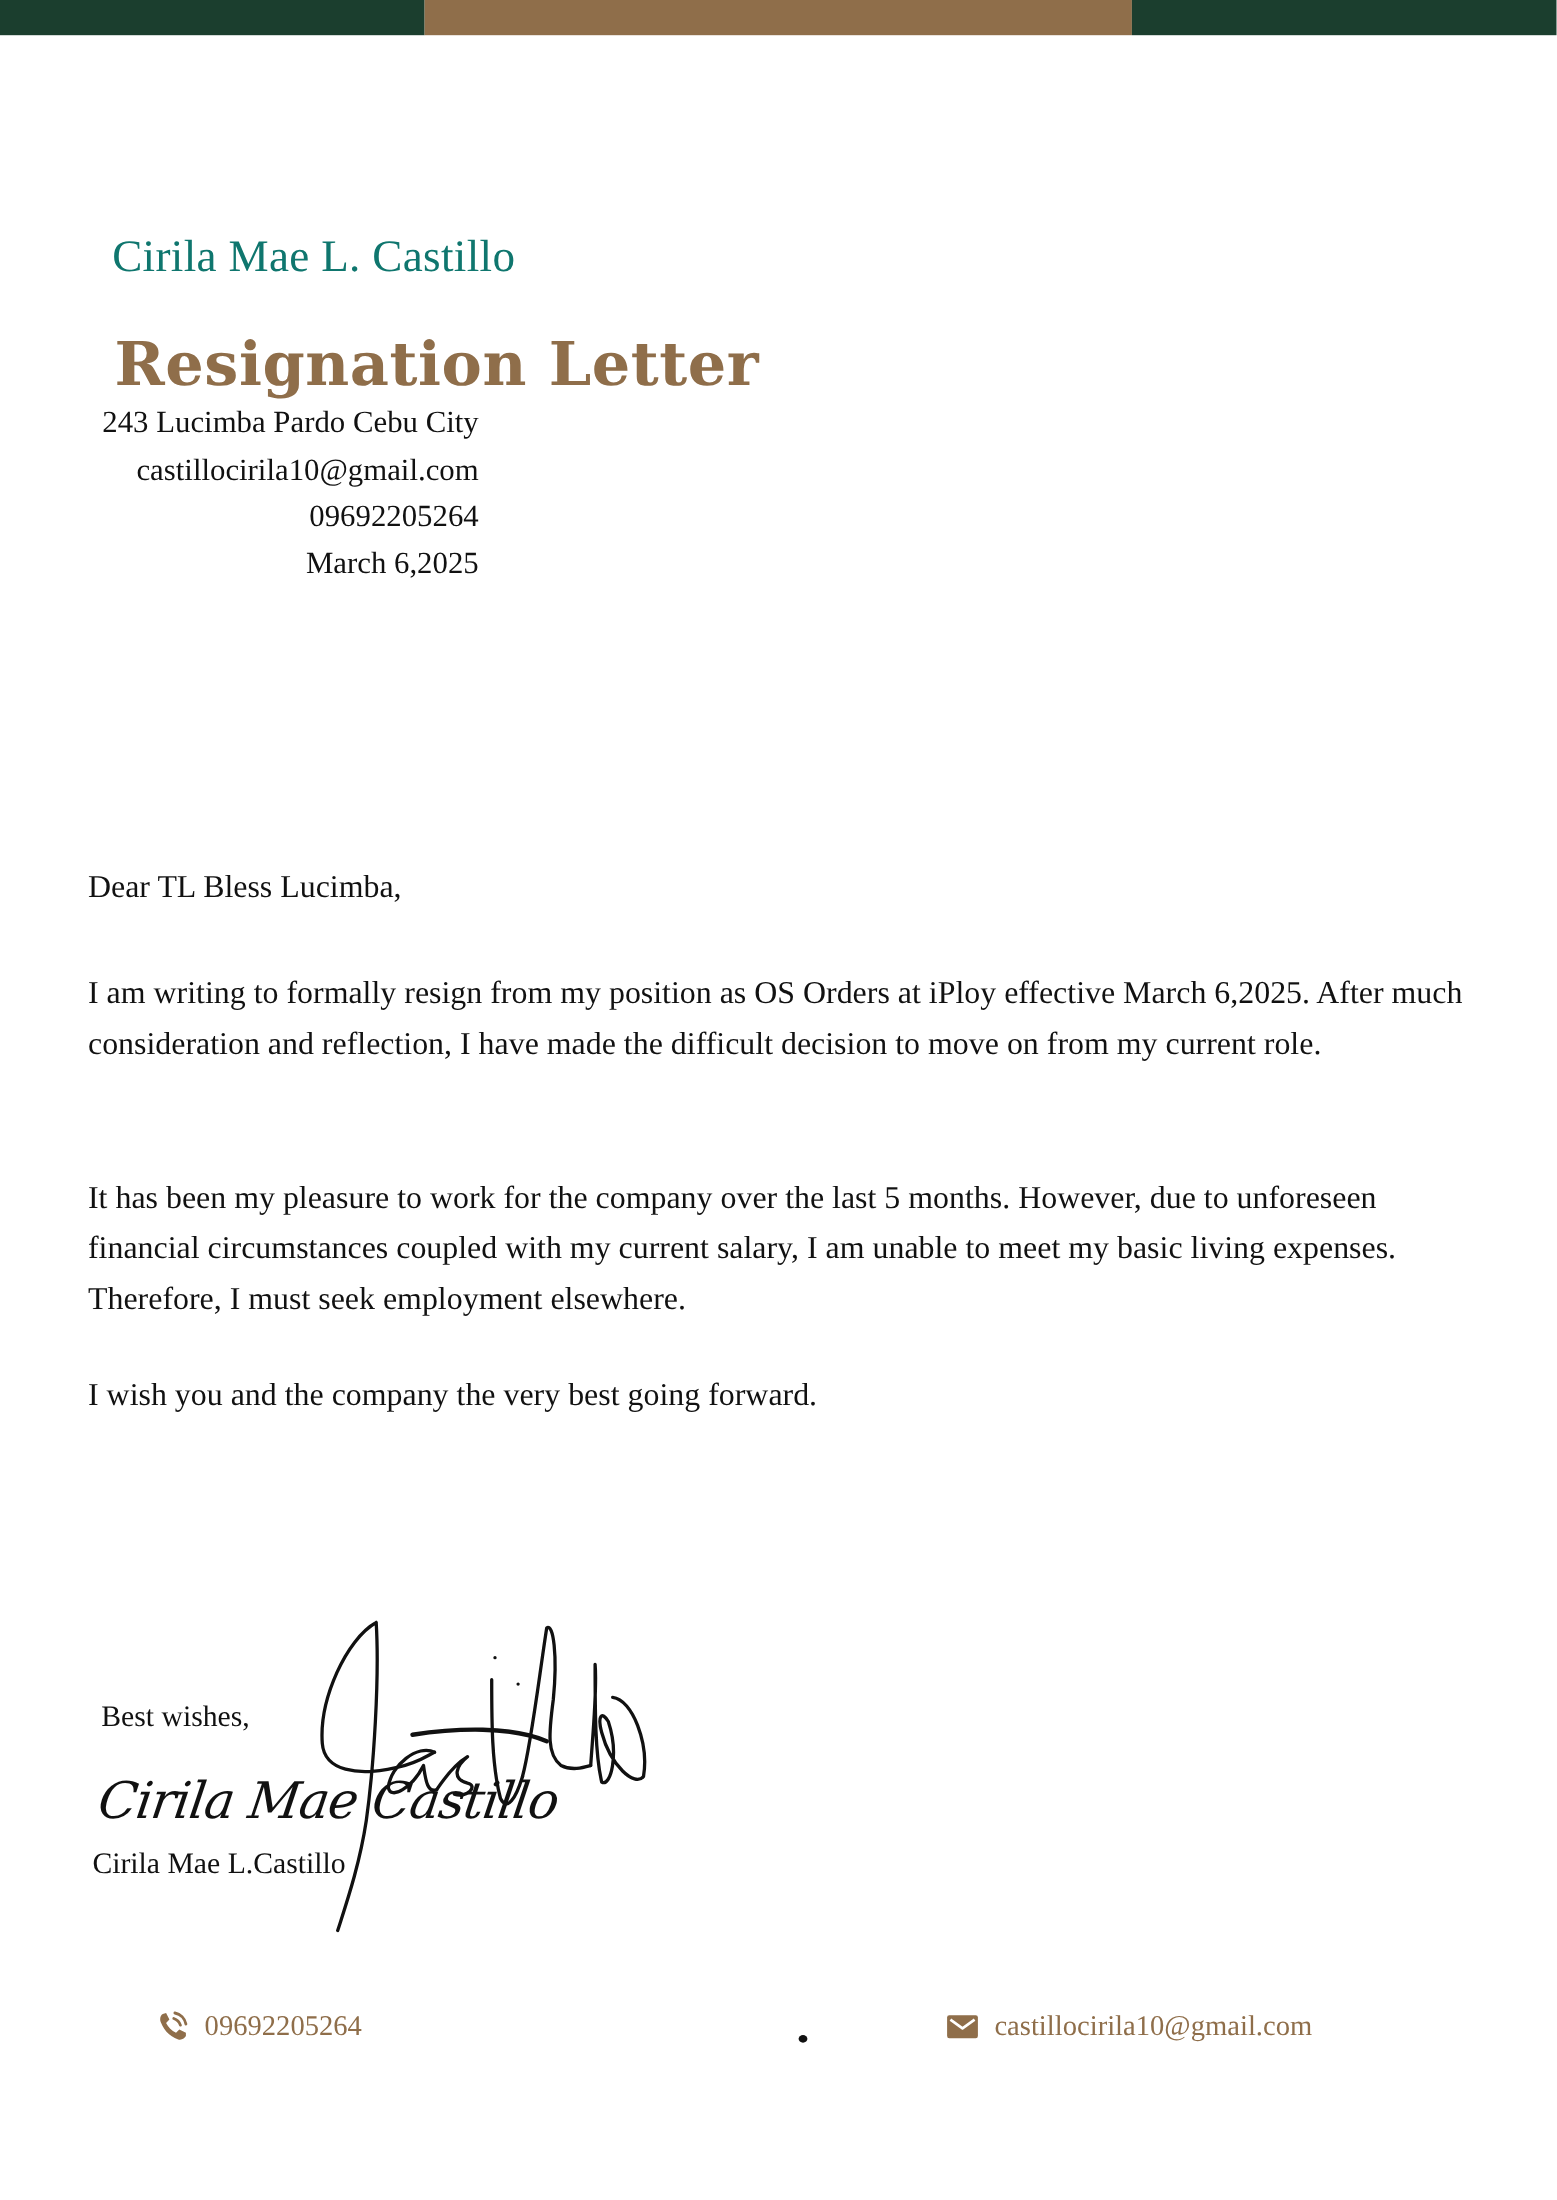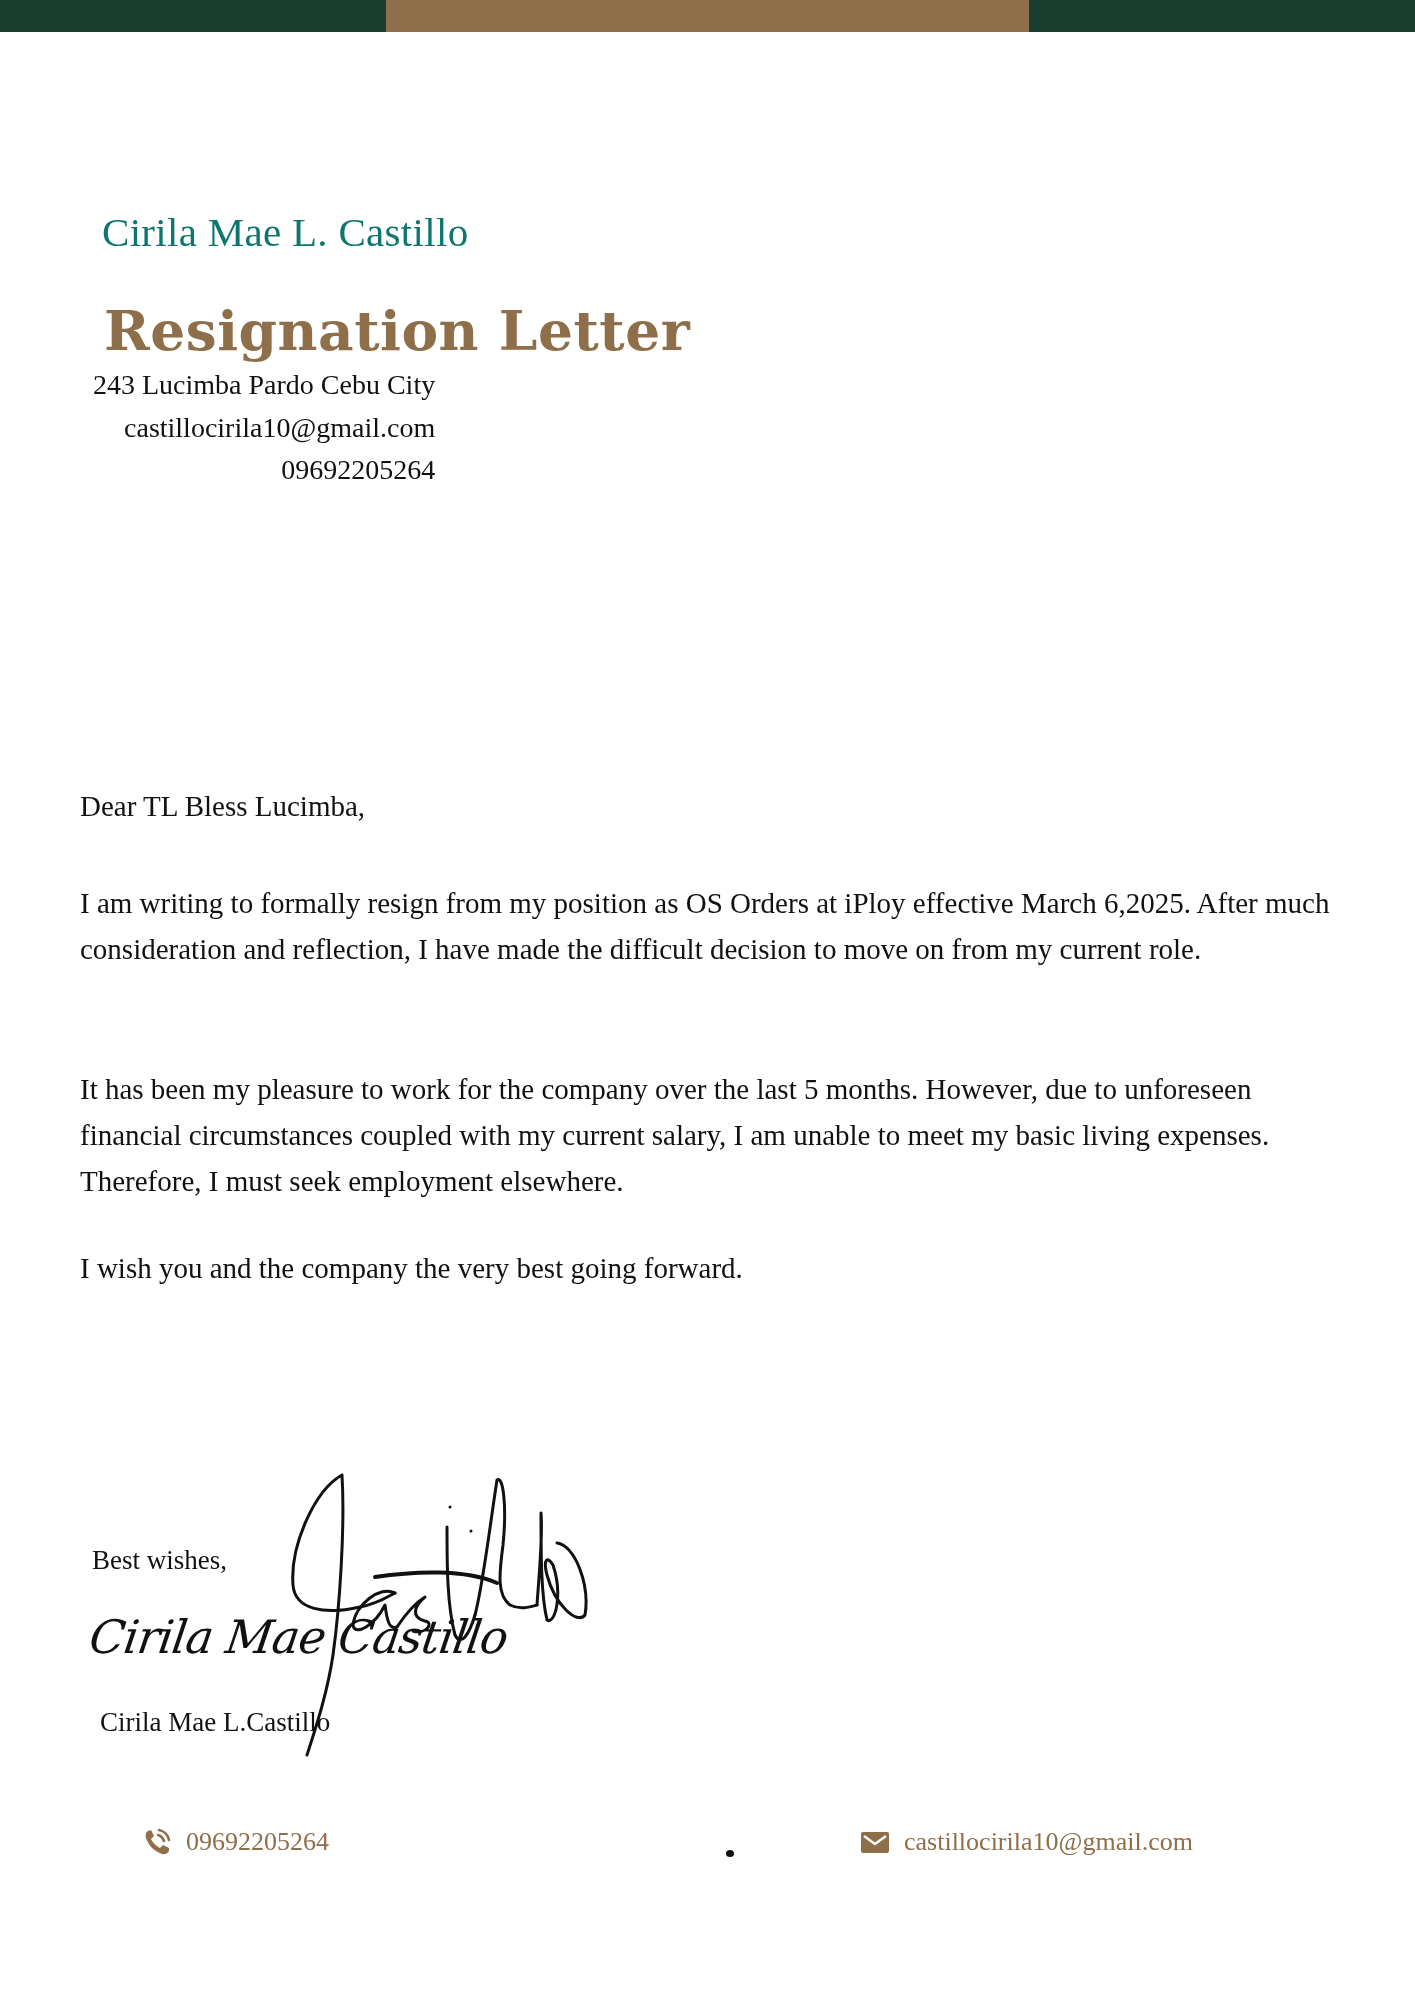--- a/index.html
+++ b/index.html
@@ -24,21 +24,21 @@
   .salutation { left: 80px; top: 790px; }
   .para { position: absolute; left: 80px; width: 1260px; line-height: 46.2px; white-space: normal; }
   .para1 { top: 880px; }
   .para2 { top: 1066px; }
   .closing { left: 80px; top: 1252px; }
 
   .signoff { font-family: "Liberation Serif", serif; font-size: 27px; color: #111111; }
   .best { left: 92px; top: 1545px; }
   .cursive { left: 90px; top: 1610px; font-family: "DejaVu Serif", serif; font-style: italic;
              font-size: 46px; color: #111111; letter-spacing: -1px; transform: skewX(-8deg); }
-  .printed { left: 100px; top: 1679px; margin-top: 28px; }
+  .printed { left: 84px; top: 1679px; }
 
   .signature { position: absolute; left: 285px; top: 1465px; width: 320px; height: 300px; }
 
   .footer-item { position: absolute; top: 1827px; display: flex; align-items: center;
                  font-family: "Liberation Serif", serif; font-size: 26px; color: #8f6e4a; }
   .footer-phone { left: 142px; }
   .footer-email { left: 860px; }
   .footer-item .icon { width: 30px; height: 30px; margin-right: 14px; display: inline-flex; }
   .dot { position: absolute; left: 726px; top: 1850px; width: 8px; height: 7px;
          border-radius: 50%; background: #111; }
@@ -52,20 +52,21 @@
   <div class="seg-green seg-right"></div>
 </div>
 
 <div class="abs name-head">Cirila Mae L. Castillo</div>
 <div class="abs doc-title">Resignation Letter</div>
 
 <div class="abs contact">
   <div>243 Lucimba Pardo Cebu City</div>
   <div>castillocirila10@gmail.com</div>
   <div>09692205264</div>
+  <div>March 6,2025</div>
 </div>
 
 <div class="abs body-text salutation">Dear TL Bless Lucimba,</div>
 <div class="body-text para para1">I am writing to formally resign from my position as OS Orders at iPloy effective March 6,2025.  After much consideration and reflection, I have made the difficult decision to move on from my current role.</div>
 <div class="body-text para para2">It has been my pleasure to work for the company over the last 5 months. However,  due to unforeseen financial circumstances coupled with my current  salary, I am unable to meet my basic living expenses. Therefore, I must seek employment elsewhere.</div>
 <div class="abs body-text closing">I wish you and the company the very best going forward.</div>
 
 <div class="abs signoff best">Best wishes,</div>
 <div class="abs cursive">Cirila Mae Castillo</div>
 <div class="abs signoff printed">Cirila Mae L.Castillo</div>

